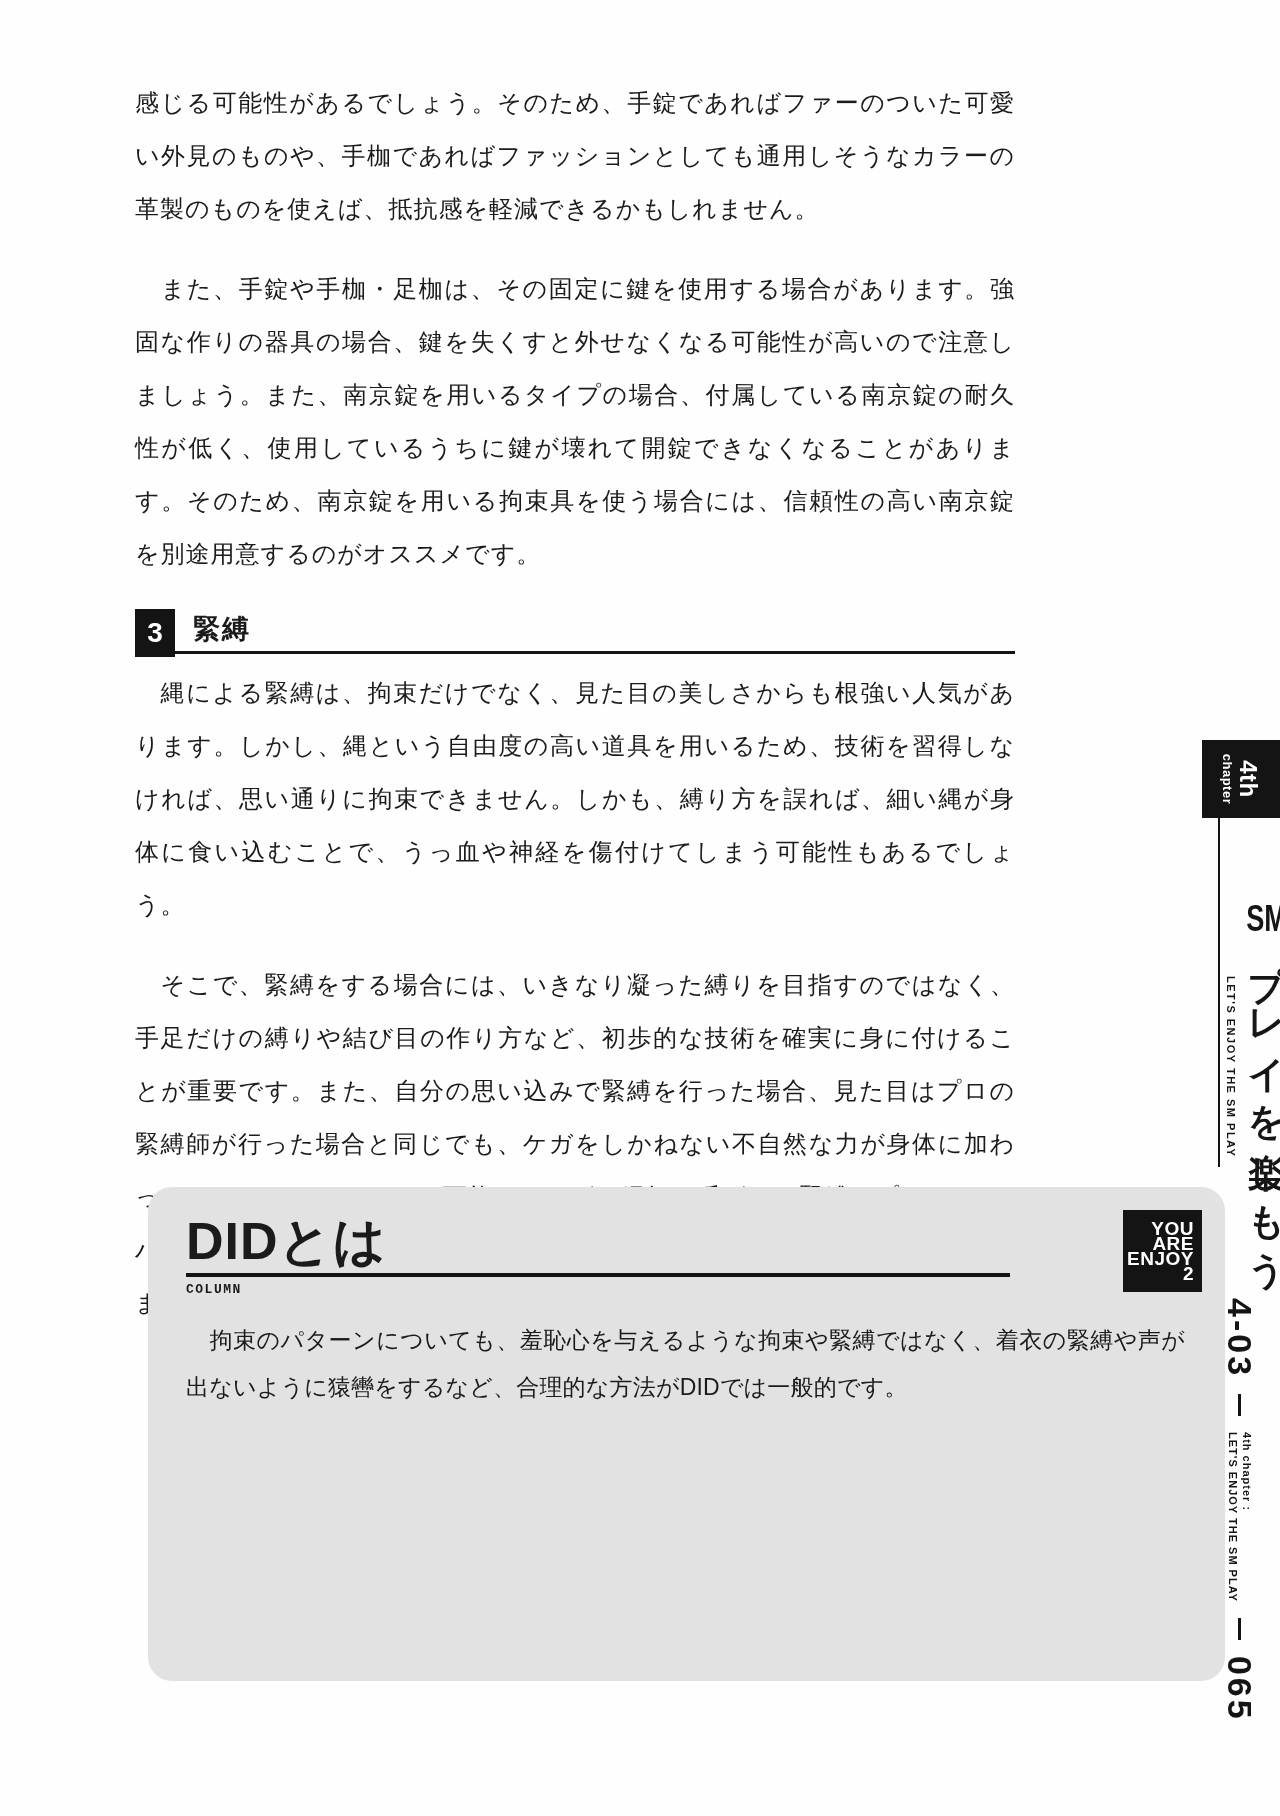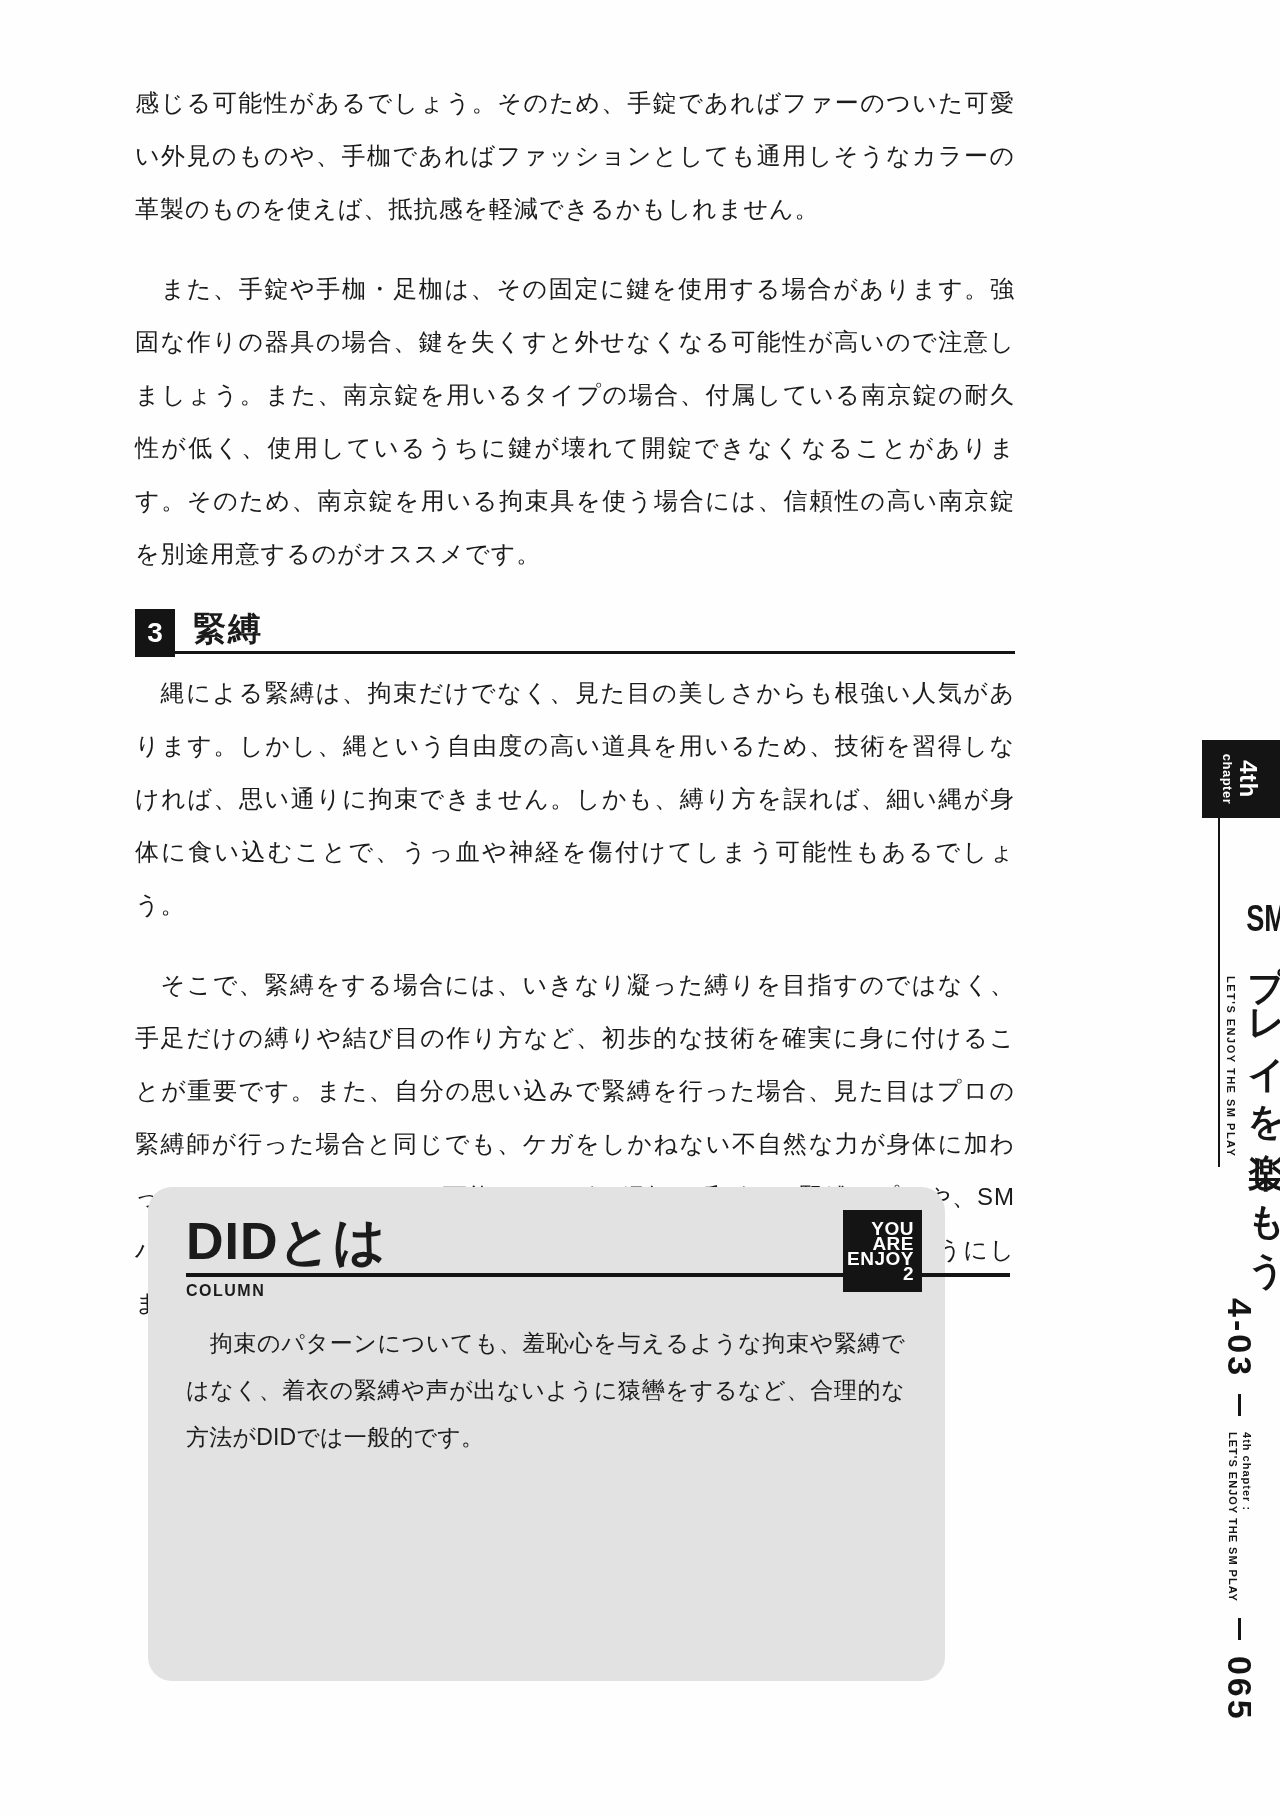--- a/index.html
+++ b/index.html
@@ -16,31 +16,31 @@
     text-align:justify; margin:0 0 27px 0; white-space:pre-wrap;
   }
 
   
   .section-header { position:relative; height:44px; border-bottom:3px solid #141414; margin:12px 0 12px 0; }
   .section-num {
     position:absolute; left:0; top:2px; width:40px; height:48px; background:#141414;
     color:#ffffff; font-size:28px; font-weight:bold;
     display:flex; align-items:center; justify-content:center;
   }
-  .section-title { margin-left:58px; font-size:33px; font-weight:bold; letter-spacing:2px; line-height:44px; display:inline-block; }
+  .section-title { margin-left:58px; font-size:27px; font-weight:bold; letter-spacing:2px; line-height:44px; display:inline-block; }
 
   
   .column-box {
-    position:absolute; left:148px; top:1187px; width:797px; height:494px;
+    position:absolute; left:148px; top:1187px; width:1077px; height:494px;
     background:#e2e2e2; border-radius:24px; box-sizing:border-box;
     padding:24px 40px 16px 38px;
   }
   .column-head { width:824px; border-bottom:4px solid #141414; padding-bottom:2px; }
   .column-title { font-size:52px; font-weight:bold; letter-spacing:1px; line-height:60px; }
-  .column-label { font-size:16px; font-weight:bold; letter-spacing:1.5px; margin-top:5px; }
+  .column-label { font-size:13px; font-weight:bold; letter-spacing:1.5px; margin-top:5px;font-family:Liberation Mono, monospace; }
   .col-badge {
     position:absolute; right:23px; top:23px; width:79px; height:82px; background:#141414;
     color:#ffffff; box-sizing:border-box; padding:11px 8px 0 0; text-align:right;
   }
   .col-badge span { display:block; font-size:19px; font-weight:bold; line-height:15px; letter-spacing:0.5px; }
   .column-body { margin-top:20px; }
   .cpara {
     font-size:23px; line-height:47px; letter-spacing:0.2px;
     text-align:justify; margin:0 0 19px 0; white-space:pre-wrap;
   }

